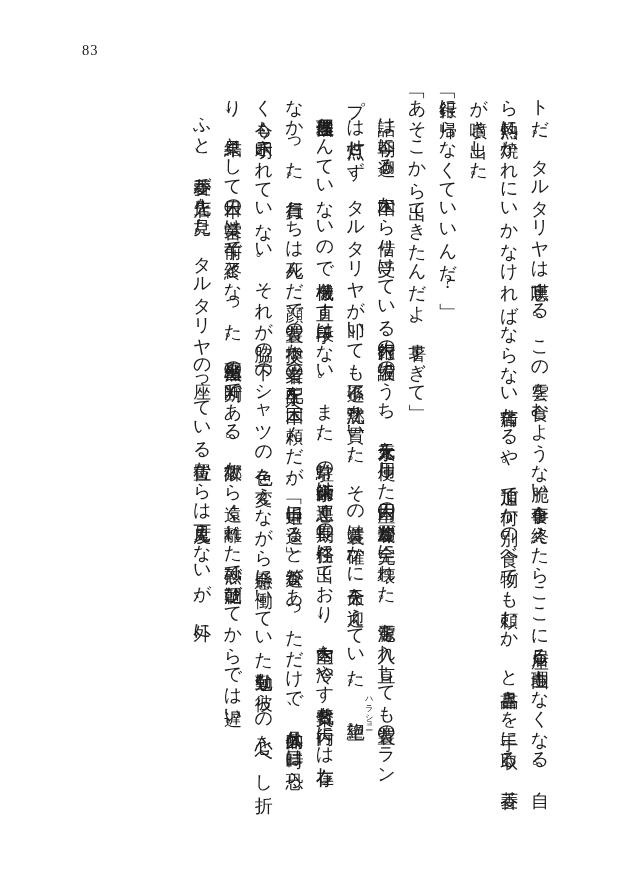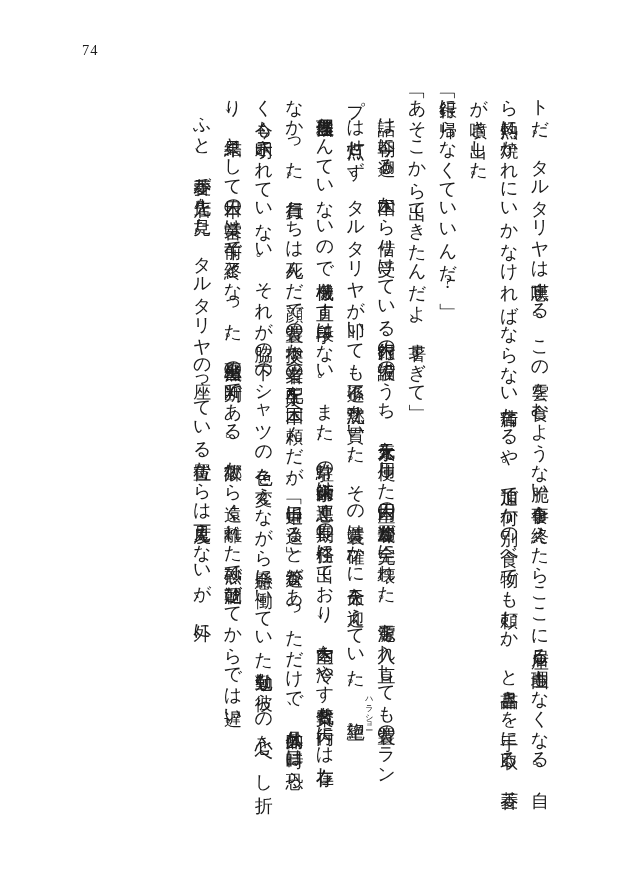--- a/index.html
+++ b/index.html
@@ -59,21 +59,21 @@
     line-height: 1;
     letter-spacing: -0.5px;
     text-orientation: upright;
   }
 </style>
 </head>
 <body>
 
 <div class="page">
 
-  <div class="page-number">74</div>
+  <div class="page-number">83</div>
 
   <div class="text-block">
 
     <p class="para">トだ。タルタリヤは嘆息する。この雲を食むような脆い食事を終えたらここに居座る理由もなくなる。自ら灼熱に焼かれにいかなければならない苦痛たるや。追加で何か別の食べ物でも頼むか、と品書きを手に取る。香菱が噴き出した。</p>
 
     <p class="para dialogue">「銀行に帰らなくていいんだ?」</p>
 
     <p class="para dialogue">「あそこから出てきたんだよ、暑すぎて」</p>
 
     <p class="para indent"><span>話は今朝に遡る。本国から借り受けている銀行内の設備のうち、氷元素を使用した室内用の冷却装置が完全に壊れた。電源を入れ直しても装置のランプは点灯せず、タルタリヤが叩いても不遜に沈黙を貫いた。その装置は確かに天命を迎えていた。</span><ruby><span>絶望</span><rt>ハラショー</rt></ruby><span>。</span></p>

